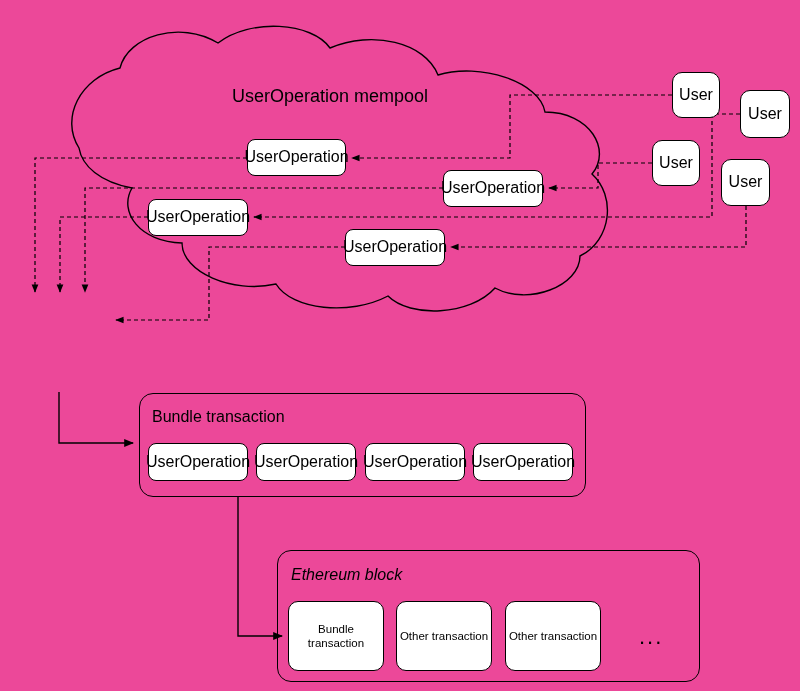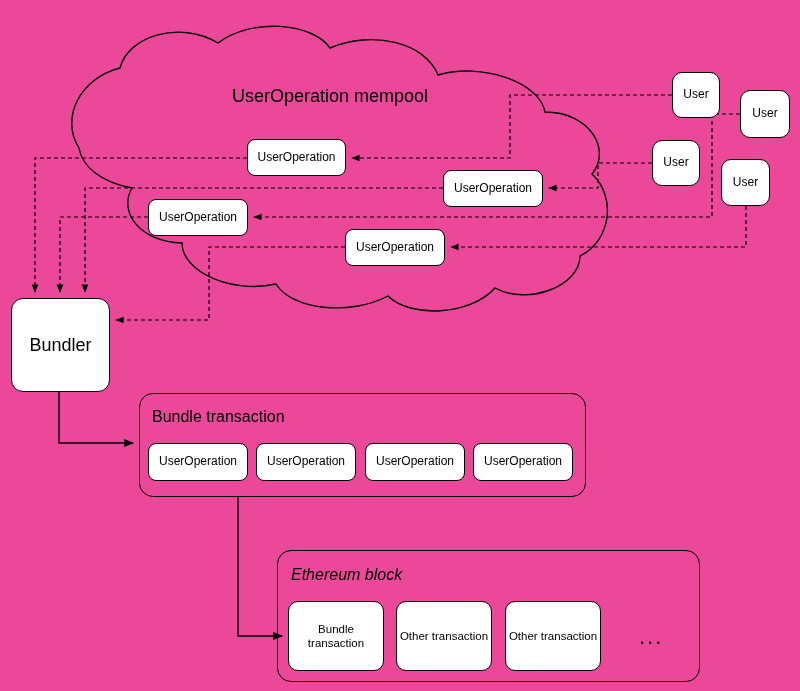--- a/index.html
+++ b/index.html
@@ -33,25 +33,25 @@
     border: 1px solid #000000;
     background: #ffffff;
     border-radius: 9px;
     display: flex;
     align-items: center;
     justify-content: center;
     text-align: center;
     line-height: 1.15;
   }
   .node.userop {
-    font-size: 12px;
+    font-size: 16px;
     border-radius: 8px;
   }
   .node.user {
-    font-size: 12px;
+    font-size: 16px;
     border-radius: 10px;
   }
   .node.bundler {
     font-size: 18px;
     border-radius: 12px;
   }
   .container-box {
     position: absolute;
     box-sizing: border-box;
     border: 1px solid #000000;
@@ -170,23 +170,20 @@
   </div>
 
   <div class="node user" style="left:652px; top:140px; width:48px; height:46px;">
     <span>User</span>
   </div>
 
   <div class="node user" style="left:721px; top:159px; width:49px; height:47px;">
     <span>User</span>
   </div>
 
-  <div class="node bundler" style="left:11px; top:298px; width:99px; height:94px;">
-    <span>Bundler</span>
-  </div>
 
   <div class="container-box" style="left:139px; top:393px; width:447px; height:104px;"></div>
   <div class="container-title" style="left:152px; top:408px;">Bundle transaction</div>
 
   <div class="node userop" style="left:148px; top:443px; width:100px; height:38px;">
     <span>UserOperation</span>
   </div>
   <div class="node userop" style="left:256px; top:443px; width:100px; height:38px;">
     <span>UserOperation</span>
   </div>

